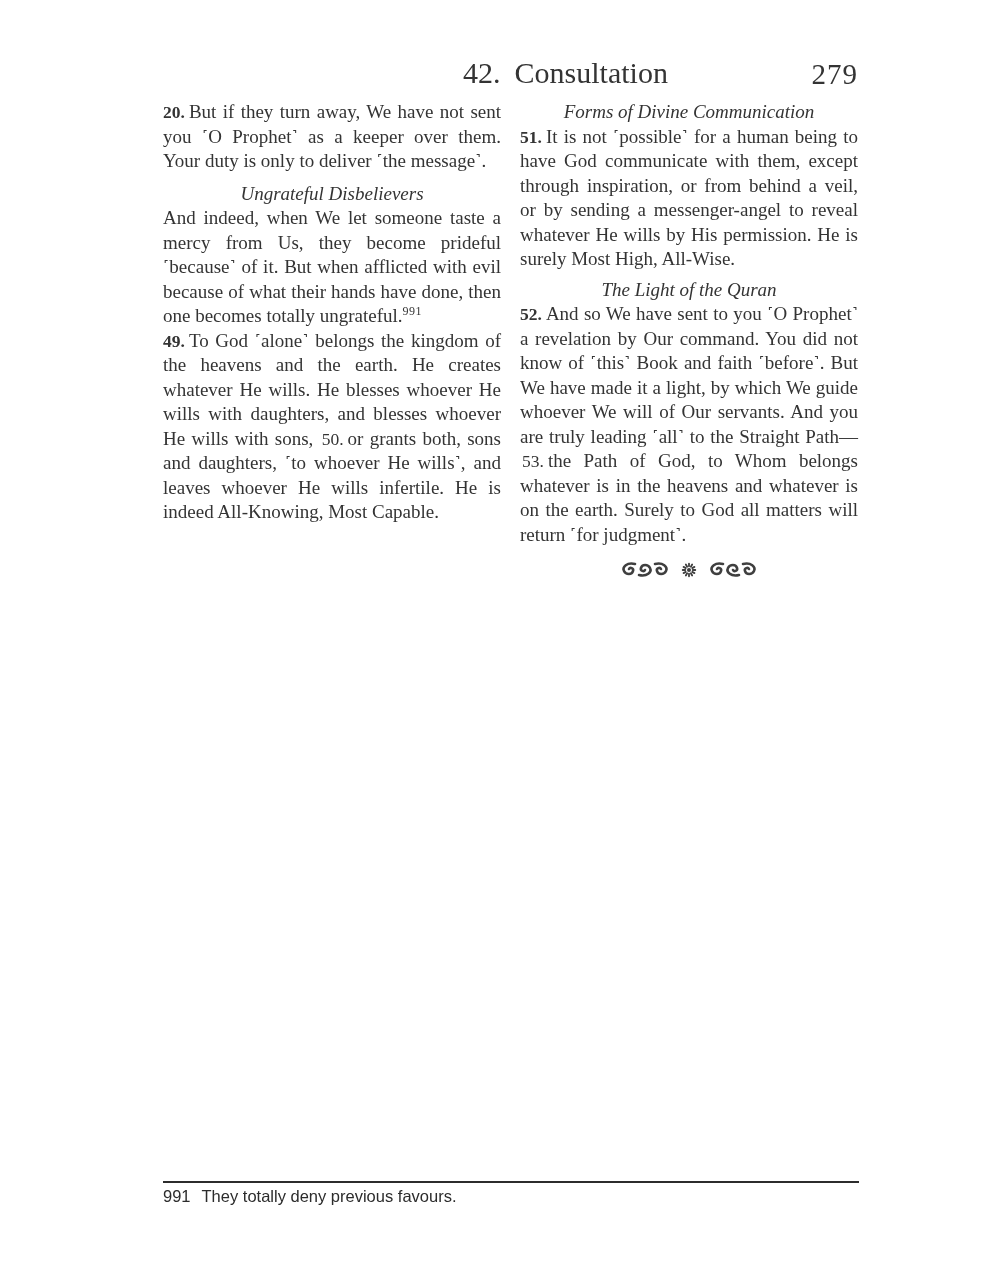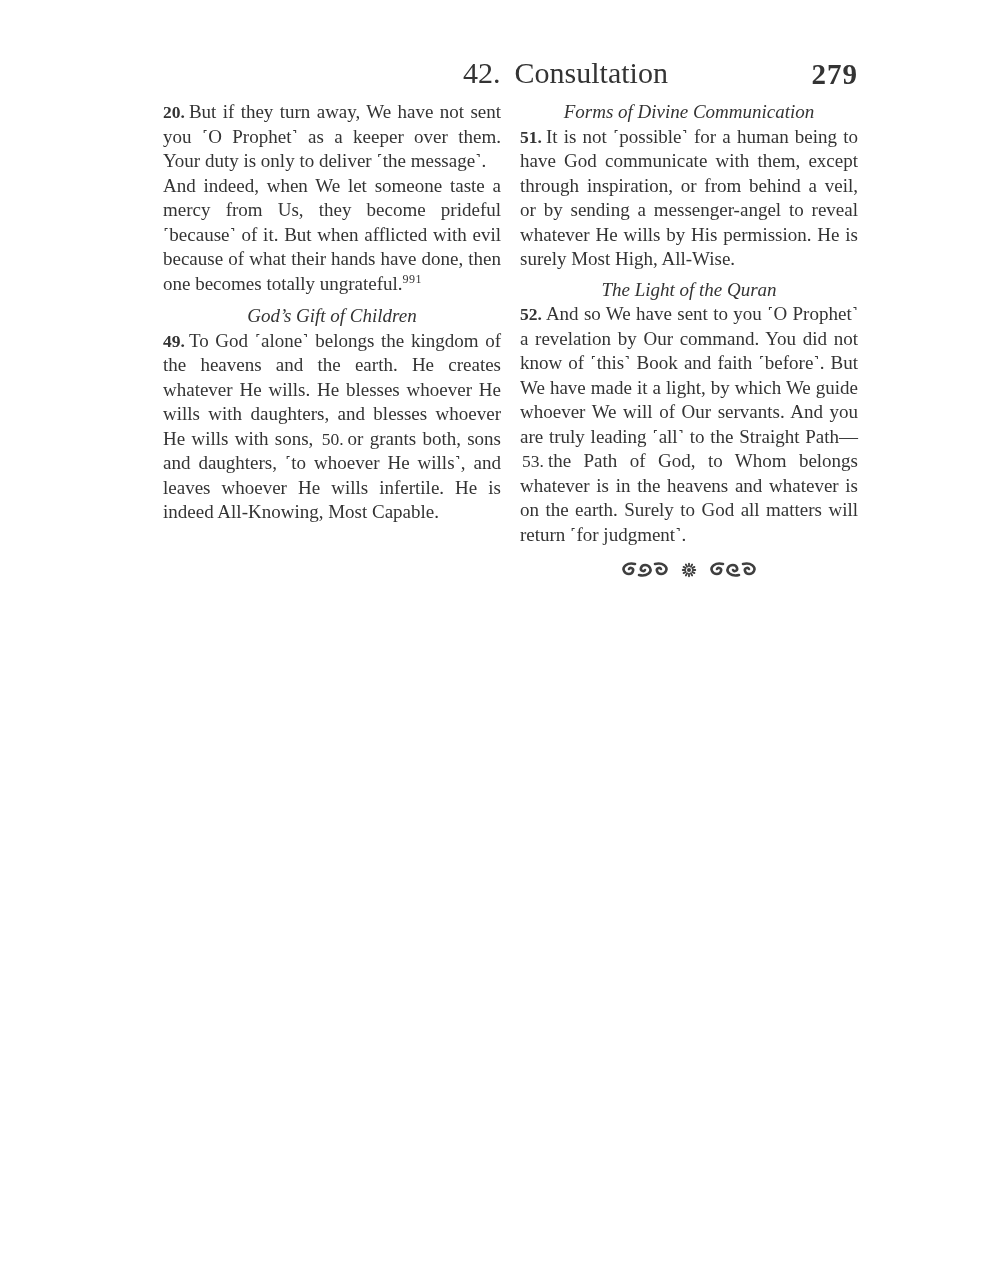--- a/index.html
+++ b/index.html
@@ -15,21 +15,21 @@
   .content{position:absolute;left:163px;top:56px;width:695px;}
   .page-header{position:relative;height:44px;}
   .chapter-title{
     position:absolute;left:50%;top:0;
     transform:translateX(calc(-50% + 55px));
     font-size:30px;line-height:34px;white-space:nowrap;
   }
   .chapter-num{margin-right:14px;}
   .page-number{
     position:absolute;right:0;top:1px;
-    font-size:29px;line-height:34px;letter-spacing:1px;font-weight:bold;
+    font-size:29px;line-height:34px;letter-spacing:1px;
   }
   .cols{display:flex;gap:19px;align-items:flex-start;}
   .col{width:338px;}
   p.verse{
     margin:0;
     font-size:19px;line-height:24.5px;
     text-align:justify;
   }
   h3.sect{
     margin:8px 0 0 0;
@@ -61,22 +61,22 @@
 
     <div class="page-header">
       <div class="chapter-title"><span class="chapter-num">42.</span><span>Consultation</span></div>
       <div class="page-number">279</div>
     </div>
 
     <div class="cols">
 
       <div class="col">
         <p class="verse"><span class="vnum">20.</span><span>But if they turn away, We have not sent you ˹O Prophet˺ as a keeper over them. Your duty is only to deliver ˹the message˺.</span></p>
+        <h3 class="sect">Ungrateful Disbelievers</h3>
         <p class="verse"><span>And indeed, when We let someone taste a mercy from Us, they become prideful ˹because˺ of it. But when afflicted with evil because of what their hands have done, then one becomes totally ungrateful.</span><sup class="fnref">991</sup></p>
-        <h3 class="sect">God’s Gift of Children</h3>
         <p class="verse"><span class="vnum">49.</span><span>To God ˹alone˺ belongs the kingdom of the heavens and the earth. He creates whatever He wills. He blesses whoever He wills with daughters, and blesses whoever He wills with sons,</span> <span class="vnum-inline">50.</span><span>or grants both, sons and daughters, ˹to whoever He wills˺, and leaves whoever He wills infertile. He is indeed All-Knowing, Most Capable.</span></p>
       </div>
 
       <div class="col">
         <h3 class="sect first">Forms of Divine Communication</h3>
         <p class="verse"><span class="vnum">51.</span><span>It is not ˹possible˺ for a human being to have God communicate with them, except through inspiration, or from behind a veil, or by sending a messenger-angel to reveal whatever He wills by His permission. He is surely Most High, All-Wise.</span></p>
         <h3 class="sect tight">The Light of the Quran</h3>
         <p class="verse"><span class="vnum">52.</span><span>And so We have sent to you ˹O Prophet˺ a revelation by Our command. You did not know of ˹this˺ Book and faith ˹before˺. But We have made it a light, by which We guide whoever We will of Our servants. And you are truly leading ˹all˺ to the Straight Path—</span> <span class="vnum-inline">53.</span><span>the Path of God, to Whom belongs whatever is in the heavens and whatever is on the earth. Surely to God all matters will return ˹for judgment˺.</span></p>
 
         <div class="ornament-row">
@@ -107,13 +107,16 @@
                 <rect x="77.1" y="2.8" width="1.8" height="4.4" rx="0.9" transform="rotate(330 78 10)"></rect>
               </g>
             </g>
           </svg>
         </div>
       </div>
 
     </div>
   </div>
 
+  <div class="footnote">
+    <span class="fn-num">991</span><span>They totally deny previous favours.</span>
+  </div>
 </div>
 
 </body></html>

